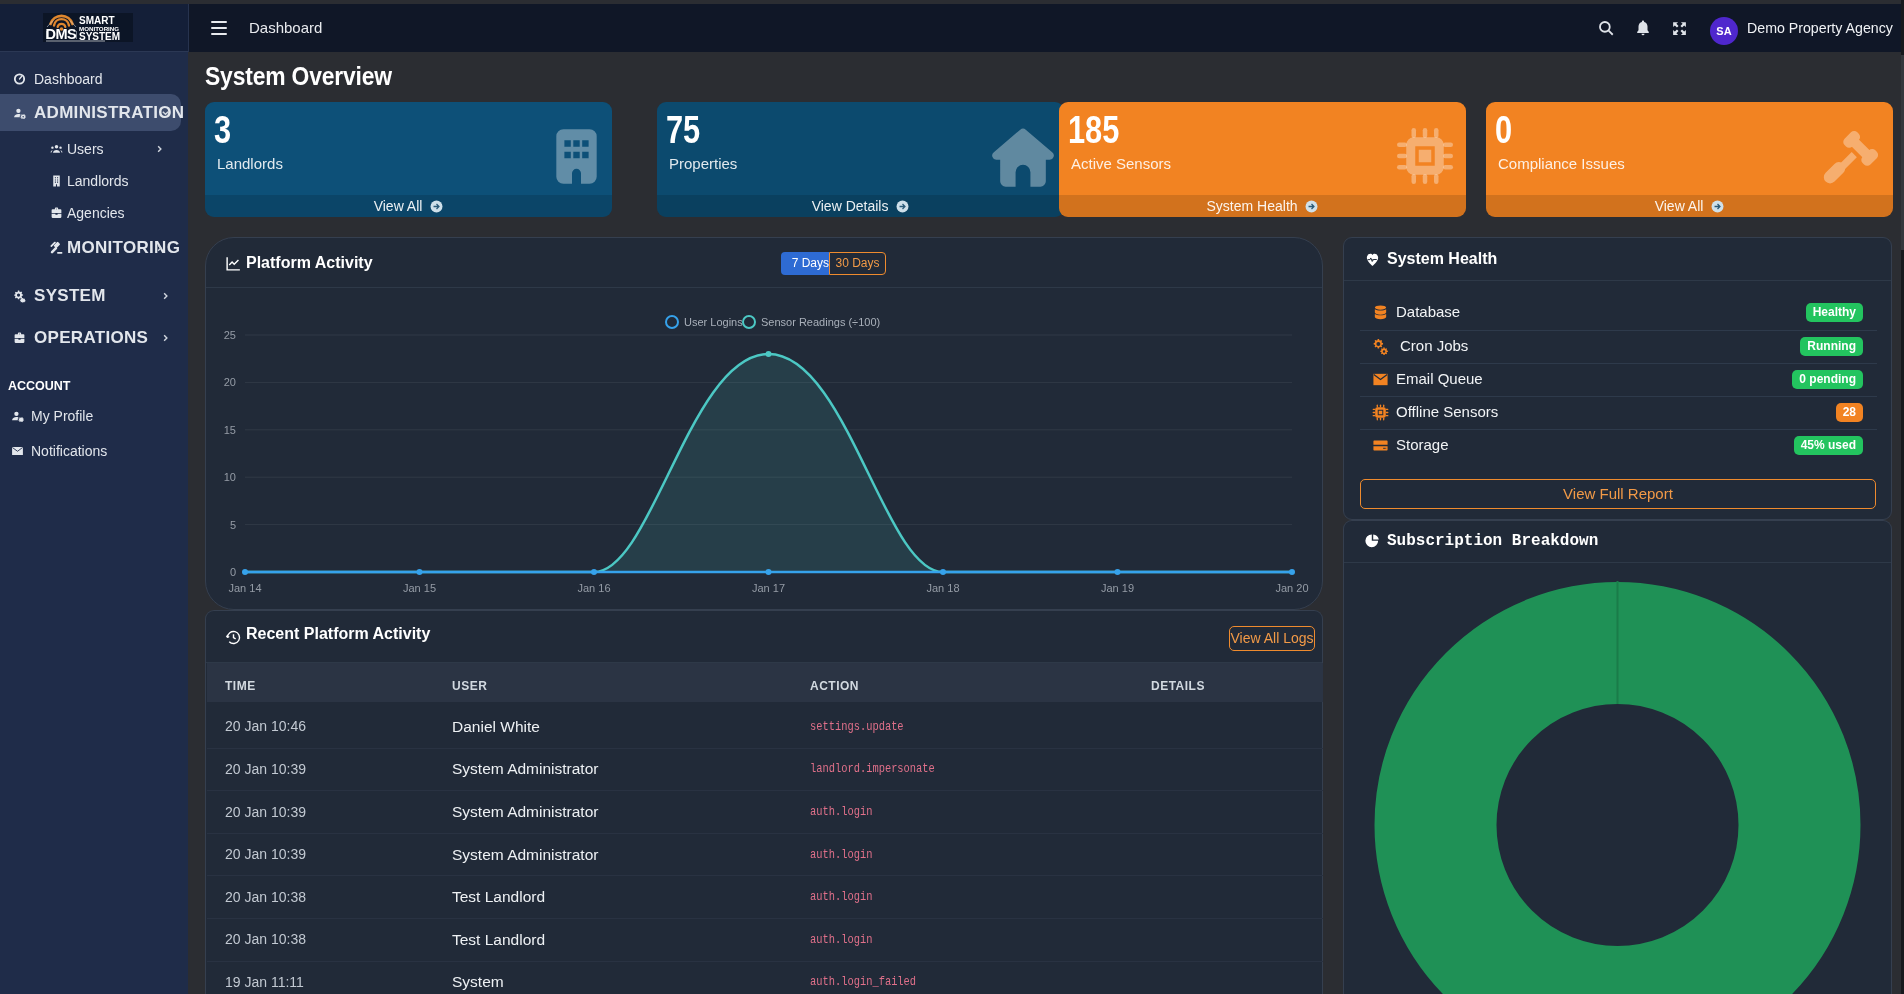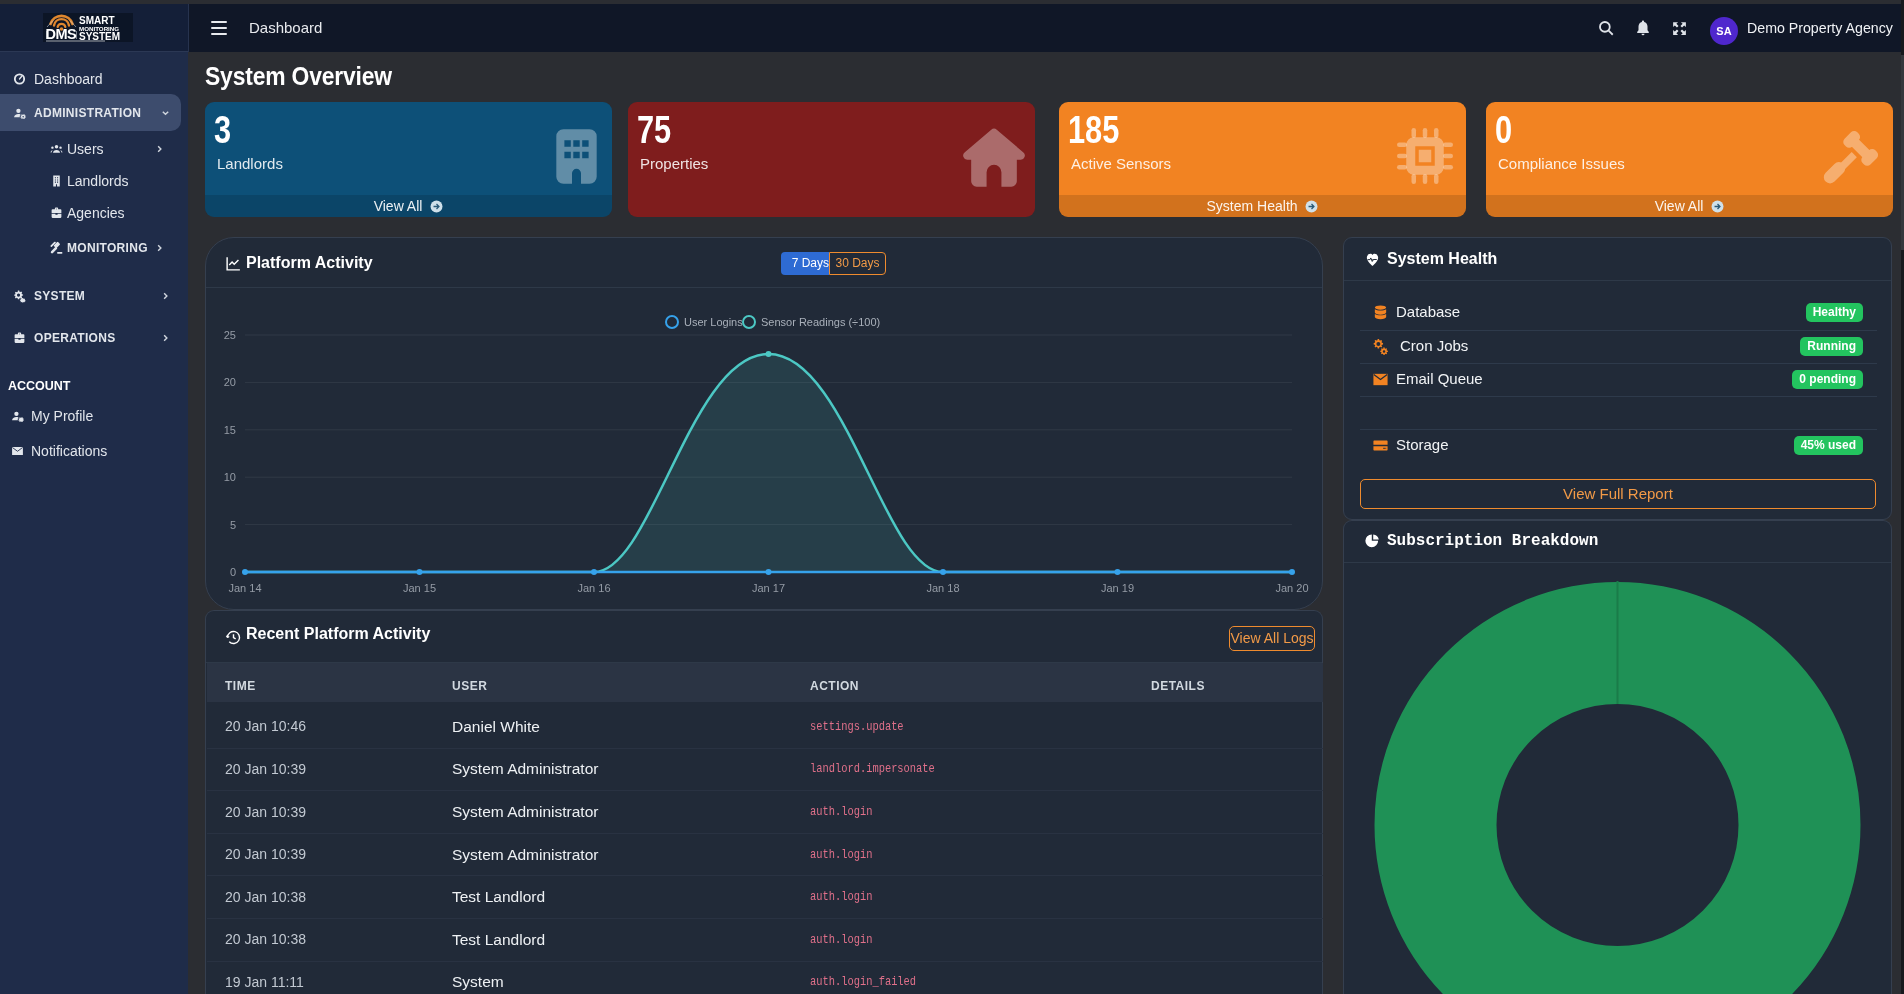--- a/index.html
+++ b/index.html
@@ -5,21 +5,21 @@
 * { margin:0; padding:0; box-sizing:border-box; }
 html,body { width:1904px; height:994px; overflow:hidden; background:#2b2d32; font-family:"Liberation Sans", sans-serif; }
 #root { position:absolute; left:0; top:0; width:1904px; height:994px; overflow:hidden; }
 
 #sidebar { position:absolute; left:0; top:4px; width:188px; height:990px; background:#1f2c49; }
 #sidehead { position:absolute; left:0; top:0; width:188px; height:48px; background:#141f38; border-bottom:1px solid #2b3854; }
 #logo { position:absolute; left:43px; top:9px; width:90px; height:29px; background:#0c1526; }
 .nav-item { position:absolute; left:0; width:188px; height:33px; color:#e2e6ec; font-size:14px; }
 .nav-item .ic { position:absolute; left:13px; top:50%; transform:translateY(-50%); width:13px; height:13px; }
 .nav-item .tx { position:absolute; left:34px; top:50%; transform:translateY(-50%); white-space:nowrap; }
-.nav-item.upper .tx { font-size:12px; font-weight:bold; letter-spacing:.3px; }
+.nav-item.upper .tx { font-size:17px; font-weight:bold; letter-spacing:.3px; }
 .nav-item.sub .ic { left:50px; }
 .nav-item.sub .tx { left:67px; }
 .chev { position:absolute; top:50%; transform:translateY(-50%); width:9px; height:9px; }
 #admin-active { position:absolute; left:0; top:90px; width:181px; height:37px; background:#3d4c6d; border-radius:0 10px 10px 0; }
 .seclabel { position:absolute; left:8px; color:#fff; font-size:12.5px; font-weight:bold; }
 
 #topbar { position:absolute; left:188px; top:4px; width:1713px; height:48px; background:#101727; border-left:1px solid #27334e; }
 #pagetitle { position:absolute; left:60px; top:0; height:48px; line-height:48px; color:#e8eaee; font-size:15px; }
 #burger { position:absolute; left:22px; top:17px; width:16px; height:14px; }
 #burger div { height:2px; background:#e8eaee; margin-bottom:4px; border-radius:1px; }
@@ -223,26 +223,30 @@
       <div class="num">3</div>
       <div class="lbl">Landlords</div>
       <svg class="bigic" style="width:57px;height:57px;right:7px;top:26px;" viewBox="0 0 24 24" fill="currentColor">
           <path fill-rule="evenodd" d="M6.5 0.5h11a3 3 0 0 1 3 3v17a3 3 0 0 1-3 3h-11a3 3 0 0 1-3-3v-17a3 3 0 0 1 3-3z M6.9 5.2h2.7v2.7H6.9z M10.65 5.2h2.7v2.7h-2.7z M14.4 5.2h2.7v2.7h-2.7z M6.9 10h2.7v2.7H6.9z M10.65 10h2.7v2.7h-2.7z M14.4 10h2.7v2.7h-2.7z M10.1 23.5v-4.4a1.9 1.9 0 0 1 3.8 0v4.4z"></path>
         </svg>
       <div class="foot">View All <svg style="vertical-align:-2px; margin-left:4px;" width="13" height="13" viewBox="0 0 24 24">
             <circle cx="12" cy="12" r="11" fill="#cfe0ea"></circle>
             <path d="M6.5 12h9M12 7.5 16.5 12 12 16.5" stroke="#2a5a78" stroke-width="2.4" fill="none"></path>
           </svg></div>
     </div>
-    <div class="card" style="left:440px; background:#7f1d1d;">
+    <div class="card" style="left:469px; background:#0c4a6e;">
       <div class="num">75</div>
       <div class="lbl">Properties</div>
       <svg class="bigic" style="width:66px;height:60px;right:8px;top:26px;" viewBox="0 0 24 22" preserveAspectRatio="none" fill="currentColor">
           <path d="M11 0.6a1.6 1.6 0 0 1 2 0l9.6 8.3a1.5 1.5 0 0 1-1 2.7h-1.3v7.9a2 2 0 0 1-2 2h-3.6v-5.3a2.7 2.7 0 0 0-5.4 0v5.3H5.7a2 2 0 0 1-2-2v-7.9H2.4a1.5 1.5 0 0 1-1-2.7z"></path>
         </svg>
+      <div class="foot">View Details <svg style="vertical-align:-2px; margin-left:4px;" width="13" height="13" viewBox="0 0 24 24">
+            <circle cx="12" cy="12" r="11" fill="#cfe0ea"></circle>
+            <path d="M6.5 12h9M12 7.5 16.5 12 12 16.5" stroke="#2a5a78" stroke-width="2.4" fill="none"></path>
+          </svg></div>
     </div>
     <div class="card" style="left:871px; background:#f28322;">
       <div class="num">185</div>
       <div class="lbl">Active Sensors</div>
       <svg class="bigic" style="width:60px;height:60px;right:11px;top:24px;" viewBox="0 0 24 24" fill="currentColor">
           <path fill-rule="evenodd" d="M7.5 4.5h9a3 3 0 0 1 3 3v9a3 3 0 0 1-3 3h-9a3 3 0 0 1-3-3v-9a3 3 0 0 1 3-3z M8.1 8.1h7.8v7.8H8.1z M9.5 9.5h5v5H9.5z"></path>
           <g>
             <rect x="6.6" y="0.8" width="1.8" height="4" rx="0.9"></rect>
             <rect x="11.1" y="0.8" width="1.8" height="4" rx="0.9"></rect>
             <rect x="15.6" y="0.8" width="1.8" height="4" rx="0.9"></rect>
@@ -353,20 +357,41 @@
       <div class="hdiv" style="top:124.5px;"></div>
       <div class="hrow" style="top:124.5px;">
         <svg class="hic" viewBox="0 0 24 24" fill="currentColor">
             <path d="M2 4h20v16H2z"></path>
             <path d="M2.5 5 12 12l9.5-7" stroke="#212a38" stroke-width="1.8" fill="none"></path>
           </svg>
         <div class="htx">Email Queue</div>
         <div class="badge green">0 pending</div>
       </div>
       <div class="hdiv" style="top:157.5px;"></div>
+      <div class="hrow" style="top:157.5px;">
+        <svg class="hic" viewBox="0 0 24 24" fill="currentColor">
+            <path fill-rule="evenodd" d="M7.5 4.5h9a3 3 0 0 1 3 3v9a3 3 0 0 1-3 3h-9a3 3 0 0 1-3-3v-9a3 3 0 0 1 3-3z M8.1 8.1h7.8v7.8H8.1z M9.5 9.5h5v5H9.5z"></path>
+            <g>
+              <rect x="6.6" y="0.8" width="1.8" height="4" rx="0.9"></rect>
+              <rect x="11.1" y="0.8" width="1.8" height="4" rx="0.9"></rect>
+              <rect x="15.6" y="0.8" width="1.8" height="4" rx="0.9"></rect>
+              <rect x="6.6" y="19.2" width="1.8" height="4" rx="0.9"></rect>
+              <rect x="11.1" y="19.2" width="1.8" height="4" rx="0.9"></rect>
+              <rect x="15.6" y="19.2" width="1.8" height="4" rx="0.9"></rect>
+              <rect x="0.8" y="6.6" width="4" height="1.8" rx="0.9"></rect>
+              <rect x="0.8" y="11.1" width="4" height="1.8" rx="0.9"></rect>
+              <rect x="0.8" y="15.6" width="4" height="1.8" rx="0.9"></rect>
+              <rect x="19.2" y="6.6" width="4" height="1.8" rx="0.9"></rect>
+              <rect x="19.2" y="11.1" width="4" height="1.8" rx="0.9"></rect>
+              <rect x="19.2" y="15.6" width="4" height="1.8" rx="0.9"></rect>
+            </g>
+          </svg>
+        <div class="htx">Offline Sensors</div>
+        <div class="badge orange">28</div>
+      </div>
       <div class="hdiv" style="top:190.5px;"></div>
       <div class="hrow" style="top:190.5px;">
         <svg class="hic" viewBox="0 0 24 24" fill="currentColor">
             <path d="M3 5h18a1 1 0 0 1 1 1v5H2V6a1 1 0 0 1 1-1zm-1 8h20v5a1 1 0 0 1-1 1H3a1 1 0 0 1-1-1v-5zm14 2.2v1.6h2v-1.6h-2zm3 0v1.6h1v-1.6h-1z"></path>
           </svg>
         <div class="htx">Storage</div>
         <div class="badge green">45% used</div>
       </div>
       <div class="obtn" style="left:16px; top:241px; width:516px; height:30px; font-size:15px; line-height:28px;">View Full Report</div>
     </div>

